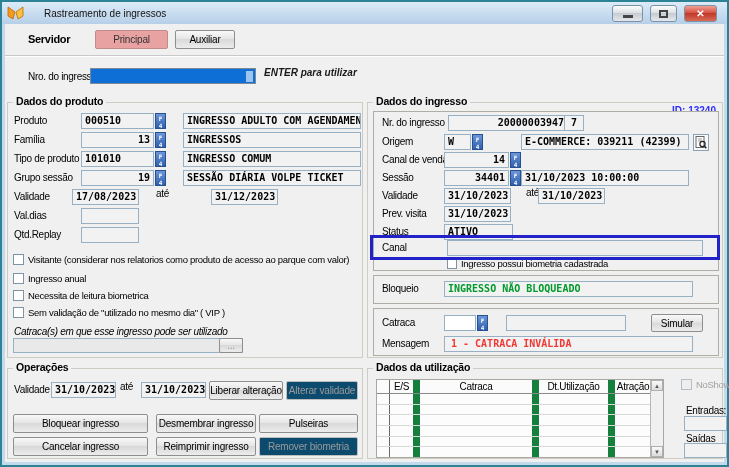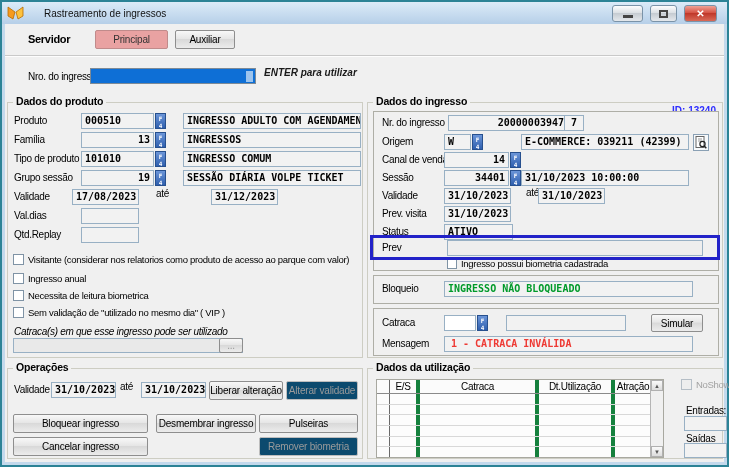--- a/index.html
+++ b/index.html
@@ -48,21 +48,21 @@
   .cb.disabled .cb-lbl{color:#a2a2a2;}
   .italic{font-style:italic;}
   .hint{font-size:10px;font-style:italic;font-weight:600;line-height:11px;color:#1a1a1a;}
   .link{font-size:10px;font-weight:bold;color:#2e2eff;text-decoration:underline;cursor:pointer;}
   .green{color:#009a2a;}
   .red{color:#ee3a34;}
   .divider{position:absolute;left:0;width:719px;height:2px;
            border-top:1px solid #c9c9c9;border-bottom:1px solid #fdfdfd;}
   .grid{position:absolute;background:#fcfcfc;border:1px solid #a8a8a0;display:flex;flex-direction:column;}
   .grid-head{display:flex;height:14px;border-bottom:1px solid #8a8a8a;background:#fbfbfb;flex:none;}
-  .gcell{font-size:10px;letter-spacing:-0.3px;text-align:center;border-right:4px solid #15803d;
+  .gcell{font-size:10px;letter-spacing:-0.3px;text-align:center;border-right:7px solid #15803d;
          overflow:hidden;white-space:nowrap;line-height:13px;}
   .gc-ind{width:13px;flex:none;border-right:1px solid #6a6a6a;}
   .gc-es{width:30px;flex:none;}
   .gc-cat{width:119px;flex:none;}
   .gc-dt{width:76px;flex:none;}
   .gc-atr{width:36px;flex:none;border-right:none;}
   .grid-body{flex:1;display:flex;flex-direction:column;}
   .grid-row{flex:1;display:flex;border-bottom:1px solid #d8d8d8;}
   .scrollbar{position:absolute;width:13px;background:#f0f0f0;border-left:1px solid #b5b5b5;
              display:flex;flex-direction:column;justify-content:space-between;align-items:center;}
@@ -203,21 +203,21 @@
       <div class="field center" style="left:76px;top:85px;width:67px;">31/10/2023</div>
       <span class="abs lbl" style="left:158px;top:84px;">até</span>
       <div class="field center" style="left:170px;top:85px;width:67px;">31/10/2023</div>
 
       <span class="abs lbl" style="left:14px;top:105px;">Prev. visita</span>
       <div class="field center" style="left:76px;top:103px;width:67px;">31/10/2023</div>
 
       <span class="abs lbl" style="left:14px;top:123px;">Status</span>
       <div class="field" style="left:76px;top:121px;width:69px;">ATIVO</div>
 
-      <span class="abs lbl" style="left:14px;top:139px;">Prev</span>
+      <span class="abs lbl" style="left:14px;top:139px;">Canal</span>
       <div class="field" style="left:79px;top:137px;width:256px;background:#eee;"></div>
       <div class="highlight-rect" style="left:2px;top:132px;width:350px;height:25px;"></div>
 
       <div class="cb" style="left:79px;top:155px;">
         <div class="box" style="width:10px;height:10px;"></div>
         <span class="cb-lbl">Ingresso possui biometria cadastrada</span>
       </div>
 
       <div class="panel" style="left:5px;top:172px;width:346px;height:29px;"></div>
       <span class="abs lbl" style="left:14px;top:180px;">Bloqueio</span>
@@ -242,20 +242,21 @@
       <span class="abs lbl" style="left:112px;top:12px;">até</span>
       <div class="field center" style="left:133px;top:13px;width:65px;">31/10/2023</div>
       <div class="btn" style="left:201px;top:12px;width:74px;height:19px;">Liberar alteração</div>
       <div class="btn disabled" style="left:278px;top:12px;width:72px;height:19px;">Alterar validade</div>
 
       <div class="btn" style="left:5px;top:45px;width:135px;height:19px;">Bloquear ingresso</div>
       <div class="btn" style="left:148px;top:45px;width:100px;height:19px;">Desmembrar ingresso</div>
       <div class="btn" style="left:251px;top:45px;width:99px;height:19px;">Pulseiras</div>
 
       <div class="btn" style="left:5px;top:68px;width:135px;height:19px;">Cancelar ingresso</div>
+      <div class="btn" style="left:148px;top:68px;width:100px;height:19px;">Reimprimir ingresso</div>
       <div class="btn disabled" style="left:251px;top:68px;width:99px;height:19px;">Remover biometria</div>
     </div>
 
     <div class="group" style="left:362px;top:344px;width:356px;height:91px;">
       <span class="group-title">Dados da utilização</span>
 
       <div class="grid" style="left:8px;top:10px;width:288px;height:79px;">
         <div class="grid-head">
           <div class="gcell gc-ind"></div>
           <div class="gcell gc-es">E/S</div>

